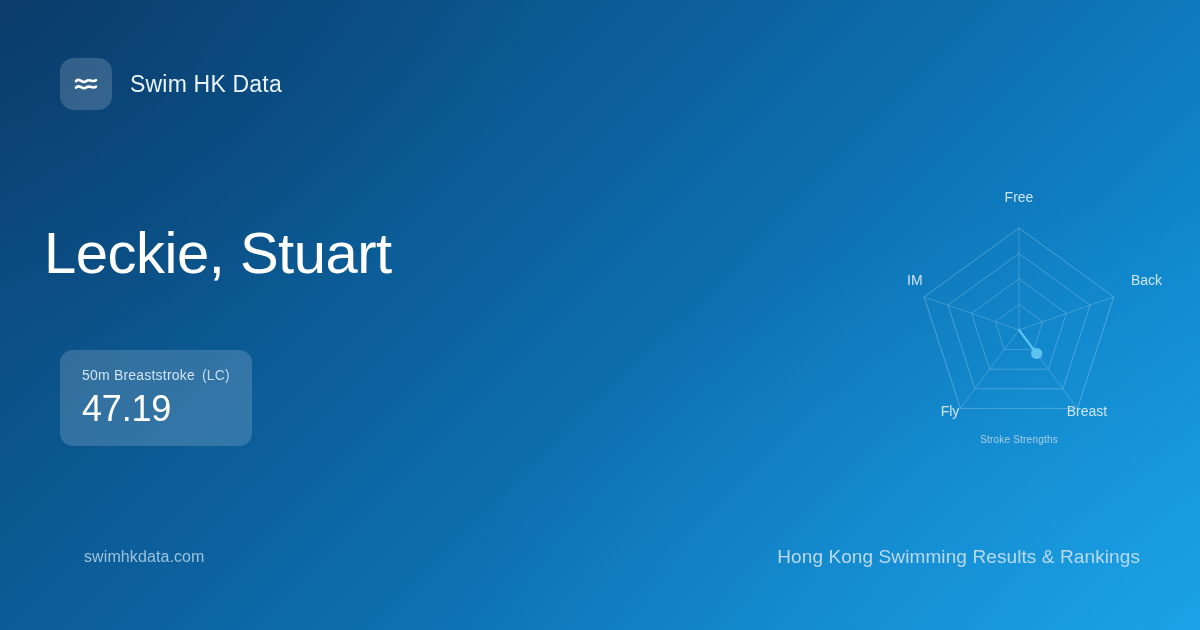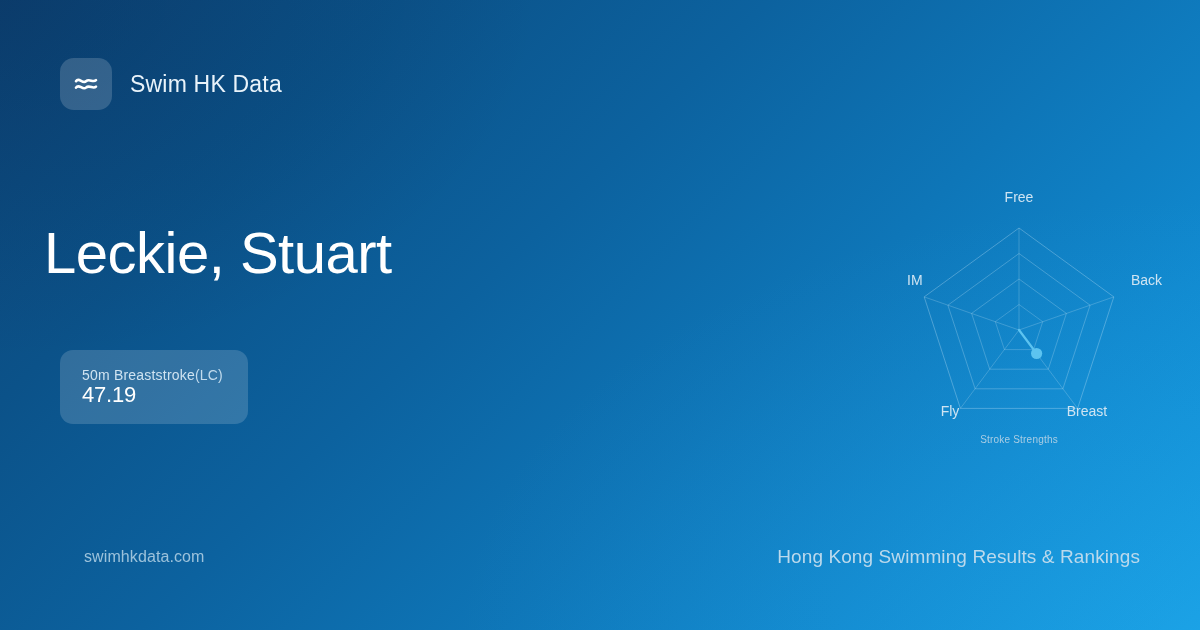--- a/index.html
+++ b/index.html
@@ -108,28 +108,29 @@
     padding: 17px 22px 18px 22px;
     border-radius: 13px;
     background: rgba(255,255,255,0.16);
     box-sizing: border-box;
   }
   .stat-event {
     color: #cfe3f1;
     font-size: 14px;
     letter-spacing: 0.2px;
     display: flex;
-    gap: 0;
+    gap: 7px;
     align-items: baseline;
     white-space: nowrap;
   }
   .stat-course { color: #c2dbed; }
   .stat-time {
+    margin-top: 7px;
     color: #ffffff;
-    font-size: 22px;
+    font-size: 36px;
     font-weight: 400;
     letter-spacing: -0.2px;
     line-height: 1.05;
   }
 
   
   .radar-block {
     position: absolute;
     left: 869px;
     top: 180px;

